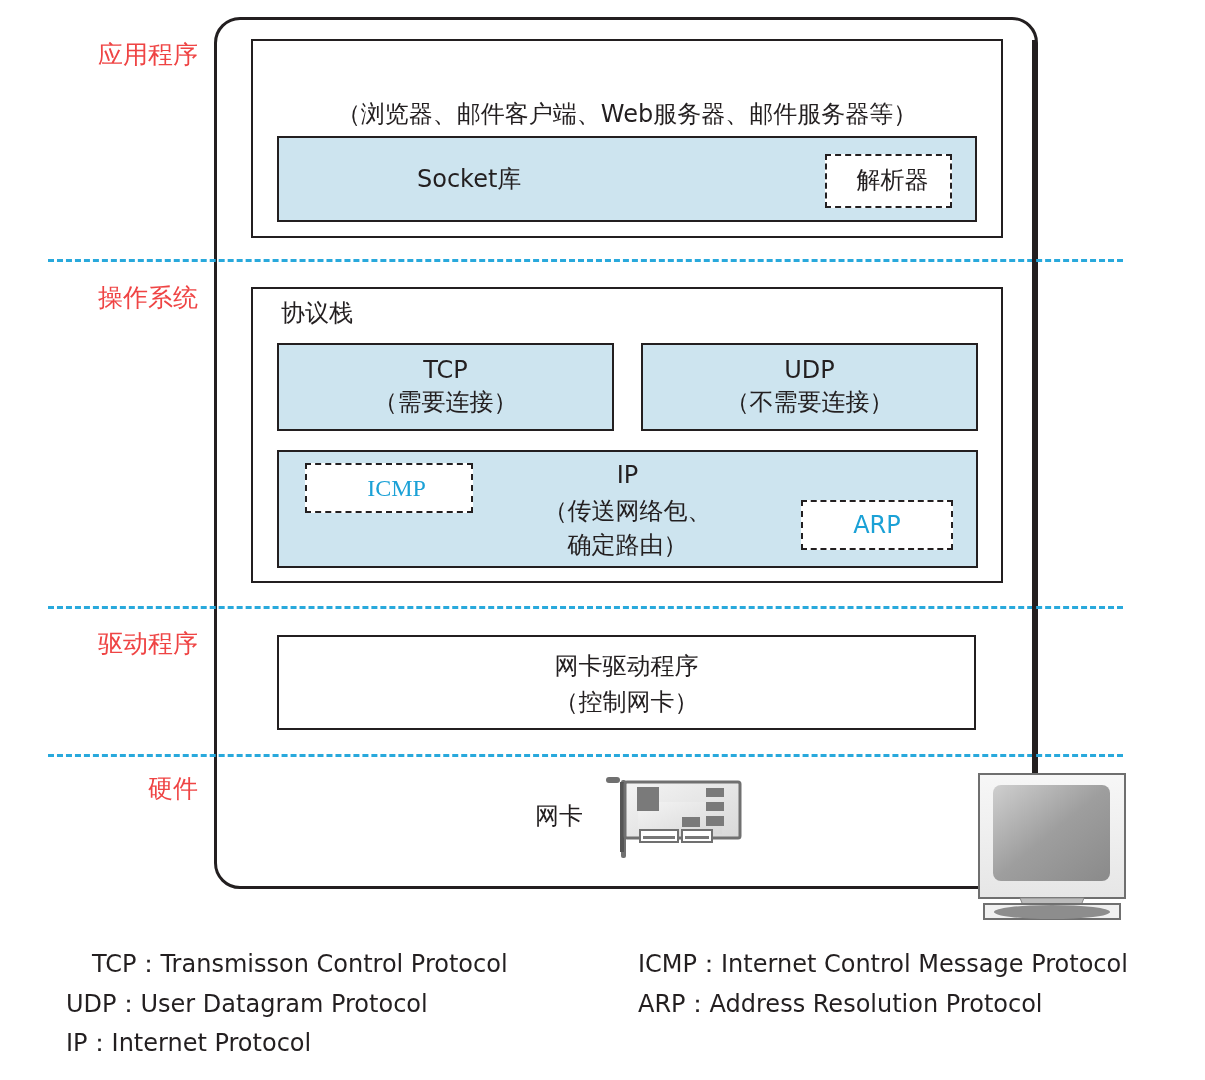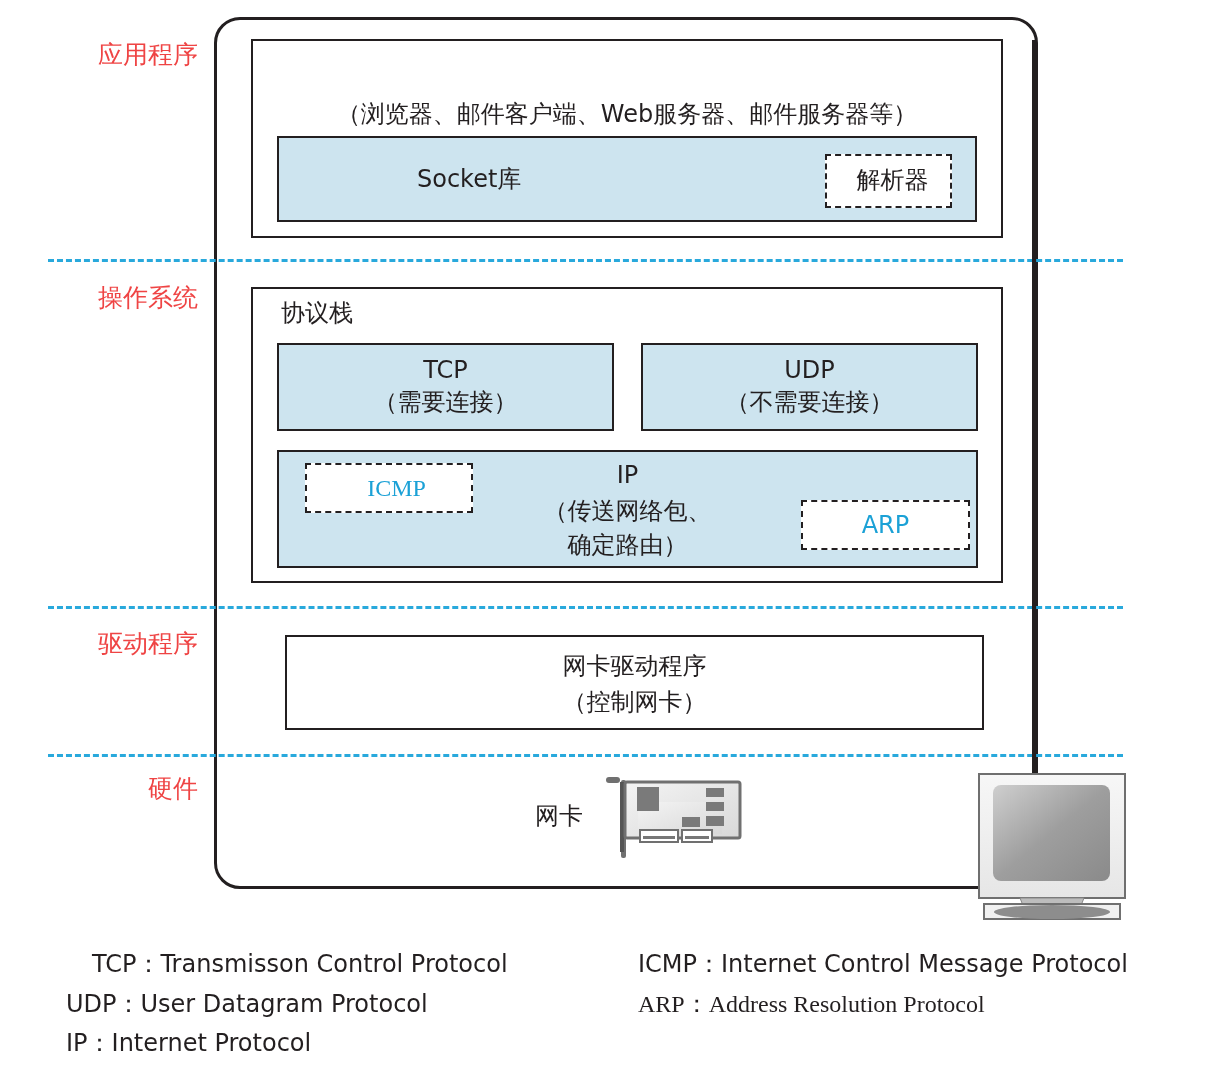--- a/index.html
+++ b/index.html
@@ -56,27 +56,27 @@
   </div>
 
   <div class="box blue" style="left:24px; top:161px; width:701px; height:118px;">
     <div class="center-text abs" style="left:0; right:0; top:6px; line-height:34px;">IP</div>
     <div class="center-text abs" style="left:0; right:0; top:42px; line-height:34px;">（传送网络包、</div>
     <div class="center-text abs" style="left:0; right:0; top:76px; line-height:34px;">确定路由）</div>
 
     <div class="dashed" style="left:26px; top:11px; width:168px; height:50px;">
       <div class="abs center-text blue-text" style="left:15px; right:0; top:6px;font-family:Liberation Serif, serif;">ICMP</div>
     </div>
-    <div class="dashed" style="left:522px; top:48px; width:169px; height:50px;">
+    <div class="dashed" style="left:522px; top:48px; width:152px; height:50px;">
       <div class="abs center-text blue-text" style="left:0; right:0; top:6px;">ARP</div>
     </div>
   </div>
 </div>
 
-<div class="box" style="left:277px; top:635px; width:699px; height:95px;margin-left:8px;">
+<div class="box" style="left:277px; top:635px; width:699px; height:95px;">
   <div class="center-text abs" style="left:0; right:0; top:12px;">网卡驱动程序</div>
   <div class="center-text abs" style="left:0; right:0; top:48px;">（控制网卡）</div>
 </div>
 
 <div class="abs" style="left:535px; top:800px; font-size:24px;">网卡</div>
 <svg class="abs" style="left:600px; top:774px;" width="145" height="86" viewBox="0 0 145 86">
   <defs>
     <linearGradient id="cardg" x1="0" y1="0" x2="1" y2="1">
       <stop offset="0" stop-color="#f4f4f4"></stop>
       <stop offset="1" stop-color="#d8d8d8"></stop>
@@ -116,13 +116,13 @@
   <rect x="17" y="13" width="117" height="96" rx="8" fill="url(#scr)"></rect>
   <polygon points="44,126 108,126 104,136 48,136" fill="#bdbdbd" stroke="#888" stroke-width="1"></polygon>
   <rect x="8" y="132" width="136" height="15" fill="#f1f1f1" stroke="#707070" stroke-width="2"></rect>
   <ellipse cx="76" cy="140" rx="58" ry="7" fill="#8d8d8d"></ellipse>
 </svg>
 
 <div class="legend" style="left:66px; top:948px;margin-left:26px;">TCP：Transmisson Control Protocol</div>
 <div class="legend" style="left:66px; top:988px;">UDP：User Datagram Protocol</div>
 <div class="legend" style="left:66px; top:1027px;">IP：Internet Protocol</div>
 <div class="legend" style="left:638px; top:948px;">ICMP：Internet Control Message Protocol</div>
-<div class="legend" style="left:638px; top:988px;font-family:Liberation Serif, serif;">ARP：Address Resolution Protocol</div>
+<div class="legend" style="left:638px; top:988px;">ARP：Address Resolution Protocol</div>
 
 </body></html>

